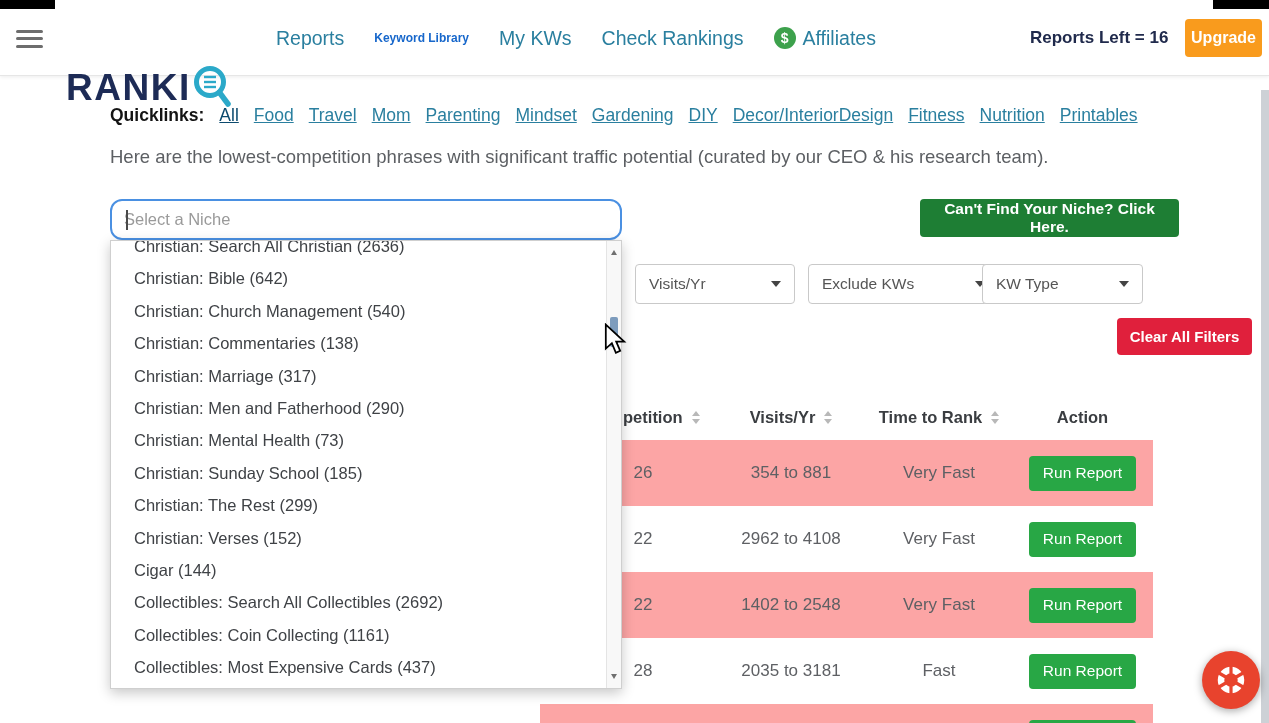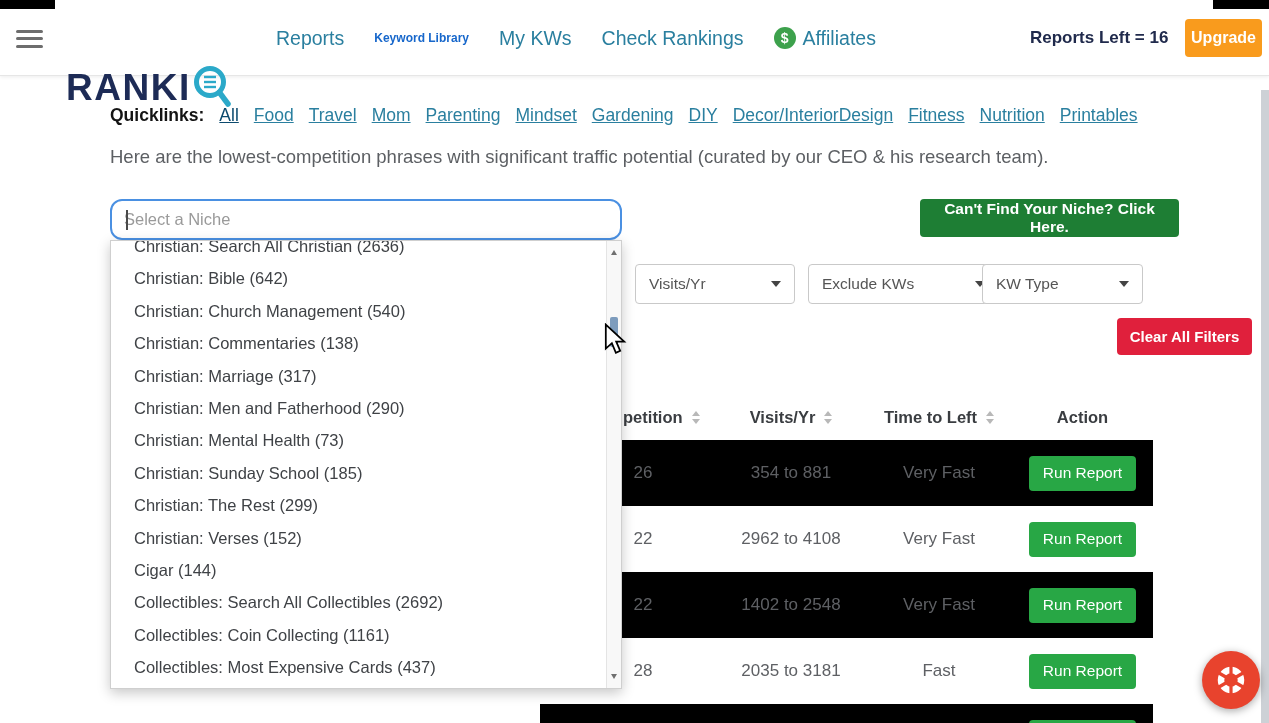--- a/index.html
+++ b/index.html
@@ -65,21 +65,21 @@
   .t-head { height:45px; background:#fff; }
   .th { display:flex; align-items:center; justify-content:center; gap:9px; font-size:16.5px;
         font-weight:bold; color:#3a3d41; white-space:nowrap; }
   .th.first, .td.first { padding-left:30px; }
   .sort { display:inline-flex; flex-direction:column; gap:3px; cursor:pointer; }
   .s-up { width:0; height:0; border-left:4.5px solid transparent; border-right:4.5px solid transparent;
           border-bottom:5px solid #b8b8b8; }
   .s-down { width:0; height:0; border-left:4.5px solid transparent; border-right:4.5px solid transparent;
             border-top:5px solid #b8b8b8; }
   .t-row { height:66px; }
-  .t-row.odd { background:#000000; }
+  .t-row.odd { background:#fca5a5; }
   .td { text-align:center; font-size:17px; color:#5e6064; white-space:nowrap; }
   .run-btn { width:107px; height:35px; background:#28a745; border:none; border-radius:4px; color:#fff;
              font-size:15.5px; cursor:pointer; justify-self:center; }
 
   
   .dropdown { position:absolute; left:110px; top:240px; width:512px; height:449px; background:#fff;
               border:1px solid #cfcfcf; box-shadow:0 4px 12px rgba(0,0,0,.22); z-index:30; overflow:hidden; }
   .dd-list { list-style:none; margin:-11px 0 0 0; padding:0; }
   .dd-item { height:32.4px; line-height:32.4px; padding-left:23px; font-size:16.5px; color:#3f4246;
              cursor:pointer; white-space:nowrap; }
@@ -185,21 +185,21 @@
           </span>
       </div>
       <div class="th">
         <span>Visits/Yr</span>
         <span class="sort">
             <i class="s-up"></i>
             <i class="s-down"></i>
           </span>
       </div>
       <div class="th">
-        <span>Time to Left</span>
+        <span>Time to Rank</span>
         <span class="sort">
             <i class="s-up"></i>
             <i class="s-down"></i>
           </span>
       </div>
       <div class="th">
         <span>Action</span>
       </div>
     </div>
 

